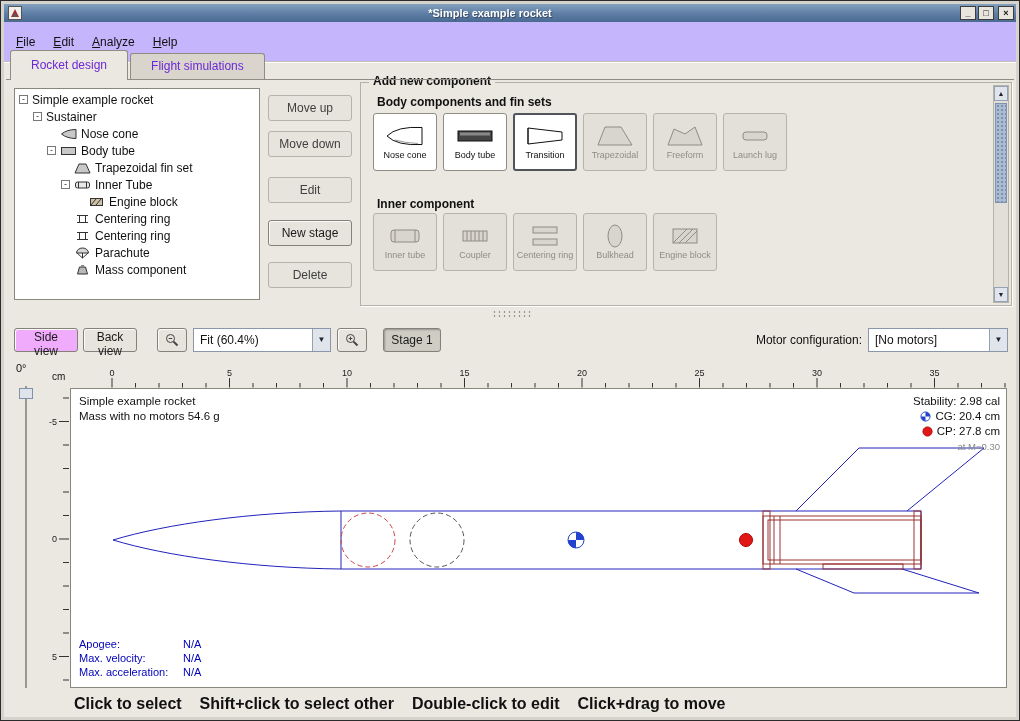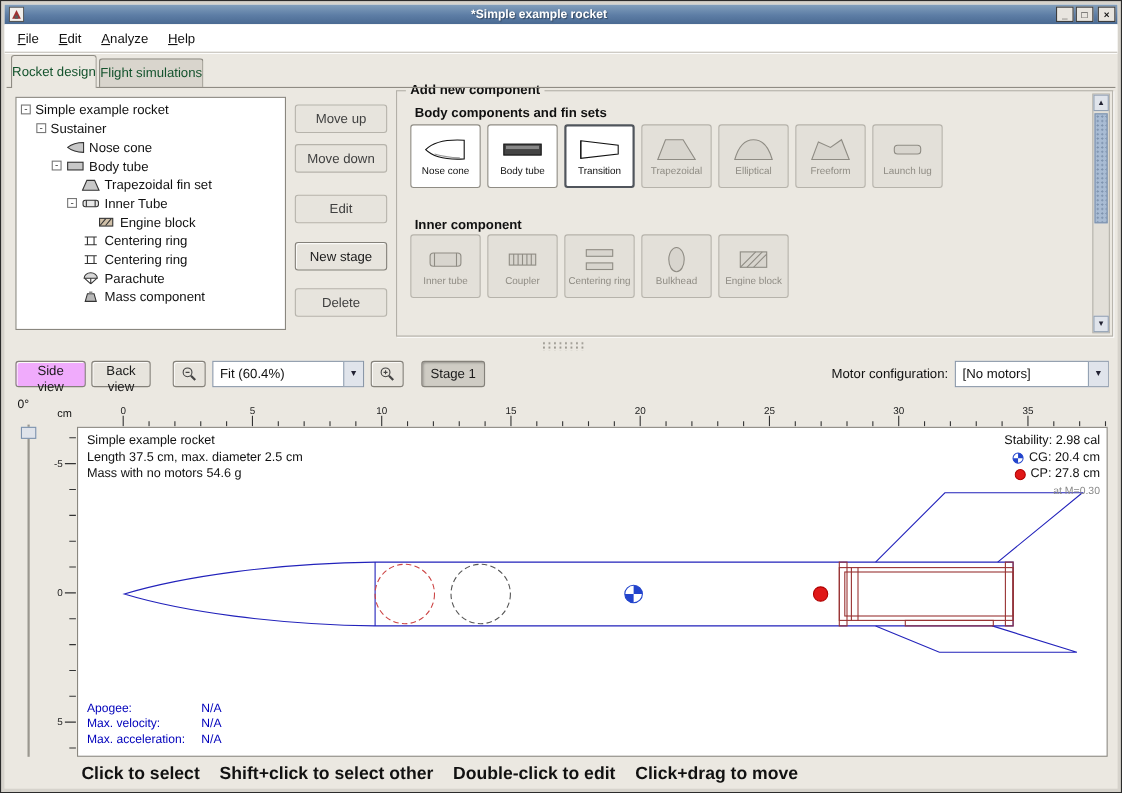--- a/index.html
+++ b/index.html
@@ -24,35 +24,35 @@
   }
   .win-btn{
     width:16px; height:14px; background:#e8e5df; border:1px solid #3d3d3d;
     font-size:9px; line-height:11px; text-align:center; color:#111; margin-left:2px;
     font-weight:bold; padding:0;
   }
   .win-btn.close{margin-left:4px;}
 
   
   #menubar{
-    position:absolute; top:18px; left:0; right:0; height:26px;
+    position:absolute; top:18px; left:0; right:0; height:40px;
     display:flex; align-items:center; padding:0 4px; gap:2px;
     border-bottom:1px solid #c2bfb7; box-shadow:0 1px 0 #fff;
-    background:#ffffff;
+    background:#c4b5fd;
   }
   .menu-item{font-size:12px; color:#111; padding:4px 8px; cursor:default;}
   .menu-item u{text-decoration:underline;}
 
   
   #tabbar{
     position:absolute; top:44px; left:0; right:0; height:31px;
     display:flex; align-items:flex-end; padding-left:6px;
   }
   .tab{
-    height:26px; line-height:25px; padding:0 0; font-size:12px; color:#14532d;
+    height:26px; line-height:25px; padding:0 20px; font-size:12px; color:#6d28d9;
     background:#d9d5cd; border:1px solid #8f8c84; border-bottom:none;
     border-radius:3px 3px 0 0; margin-right:2px; position:relative; z-index:1;
   }
   .tab.selected{
     height:30px; line-height:29px; background:#ebe8e1; z-index:3; margin-bottom:-1px;
   }
   #tabpane-line{position:absolute; top:75px; left:2px; right:2px; border-top:1px solid #8f8c84; z-index:2;}
 
   
   #tree{
@@ -338,30 +338,20 @@
           </div>
           <div class="comp-btn disabled">
             <span class="comp-icon">
               <svg viewBox="0 0 40 26">
                 <g fill="#d8d5ce" stroke="#8f8c84" stroke-width="1">
                   <path d="M3 22 L10 4 L26 4 L37 22 Z"></path>
                 </g>
               </svg>
             </span>
             <span class="comp-label">Trapezoidal</span>
-          </div>
-          <div class="comp-btn disabled">
-            <span class="comp-icon">
-              <svg viewBox="0 0 40 26">
-                <g fill="#d8d5ce" stroke="#8f8c84" stroke-width="1">
-                  <path d="M3 22 Q8 4 20 4 Q32 4 37 22 Z"></path>
-                </g>
-              </svg>
-            </span>
-            <span class="comp-label">Elliptical</span>
           </div>
           <div class="comp-btn disabled">
             <span class="comp-icon">
               <svg viewBox="0 0 40 26">
                 <g fill="#d8d5ce" stroke="#8f8c84" stroke-width="1">
                   <path d="M3 22 L9 6 L20 11 L30 4 L37 22 Z"></path>
                 </g>
               </svg>
             </span>
             <span class="comp-label">Freeform</span>
@@ -571,21 +561,20 @@
         <g>
           <circle cx="505" cy="151" r="8" fill="#fff" stroke="#2244cc"></circle>
           <path d="M505 151 L505 143 A8 8 0 0 1 513 151 Z" fill="#2244cc"></path>
           <path d="M505 151 L505 159 A8 8 0 0 1 497 151 Z" fill="#2244cc"></path>
         </g>
         <circle cx="675" cy="151" r="6.5" fill="#e01818" stroke="#b00000"></circle>
       </svg>
 
       <div id="fig-info">
         <div>Simple example rocket</div>
-        <div>Length 37.5 cm, max. diameter 2.5 cm</div>
         <div>Mass with no motors 54.6 g</div>
       </div>
 
       <div id="stab-block">
         <div class="stab-line">
             <span>Stability: 2.98 cal</span>
           </div>
         <div class="stab-line">
           <svg viewBox="0 0 12 12">
               <circle cx="6" cy="6" r="5" fill="#fff" stroke="#2244cc"></circle>

